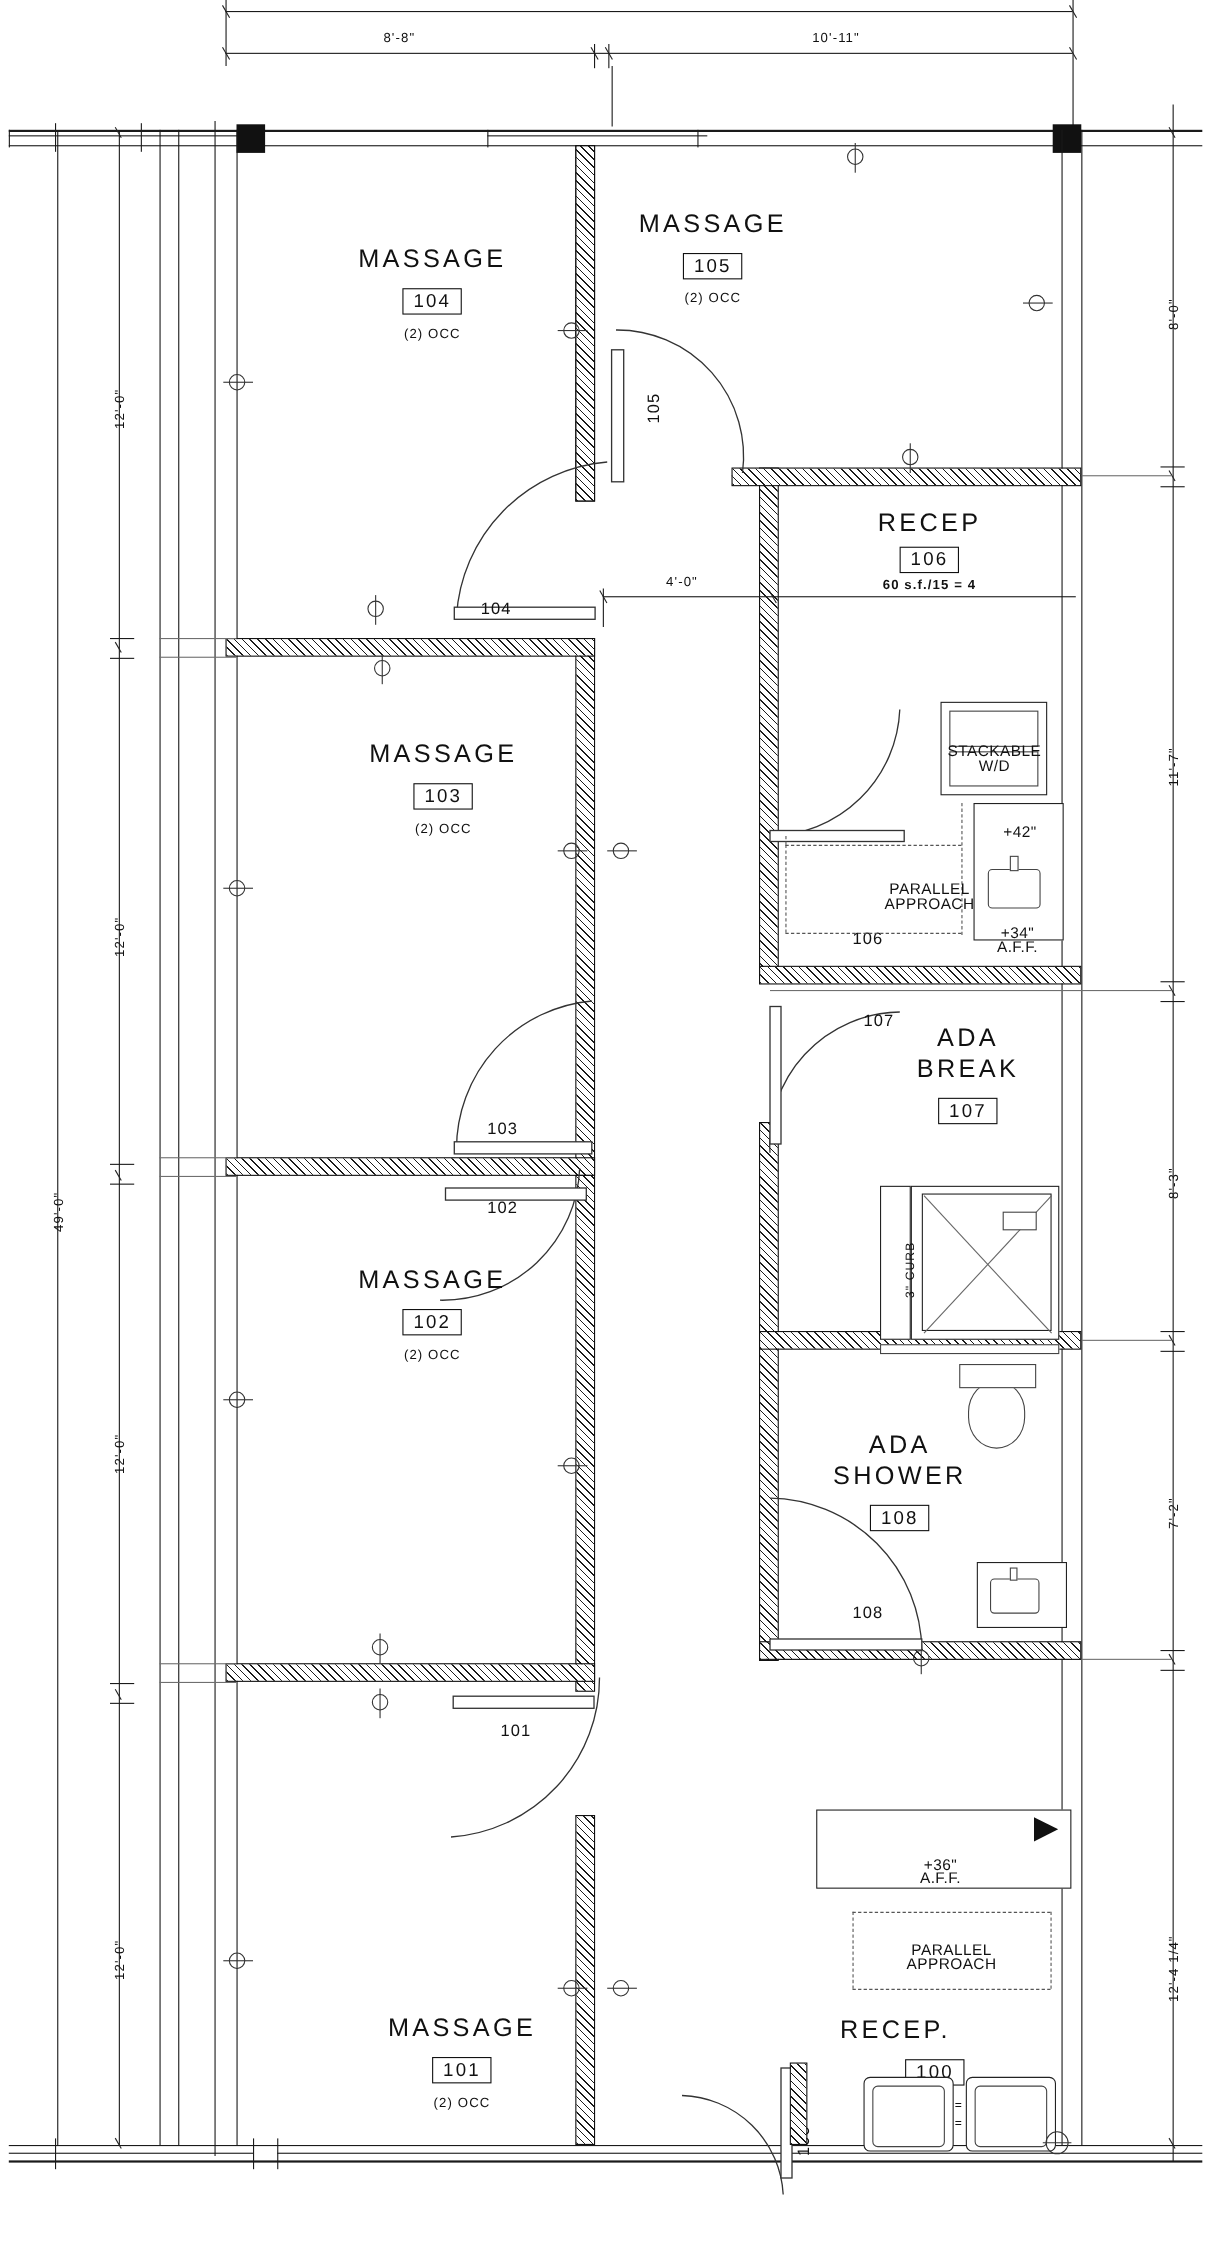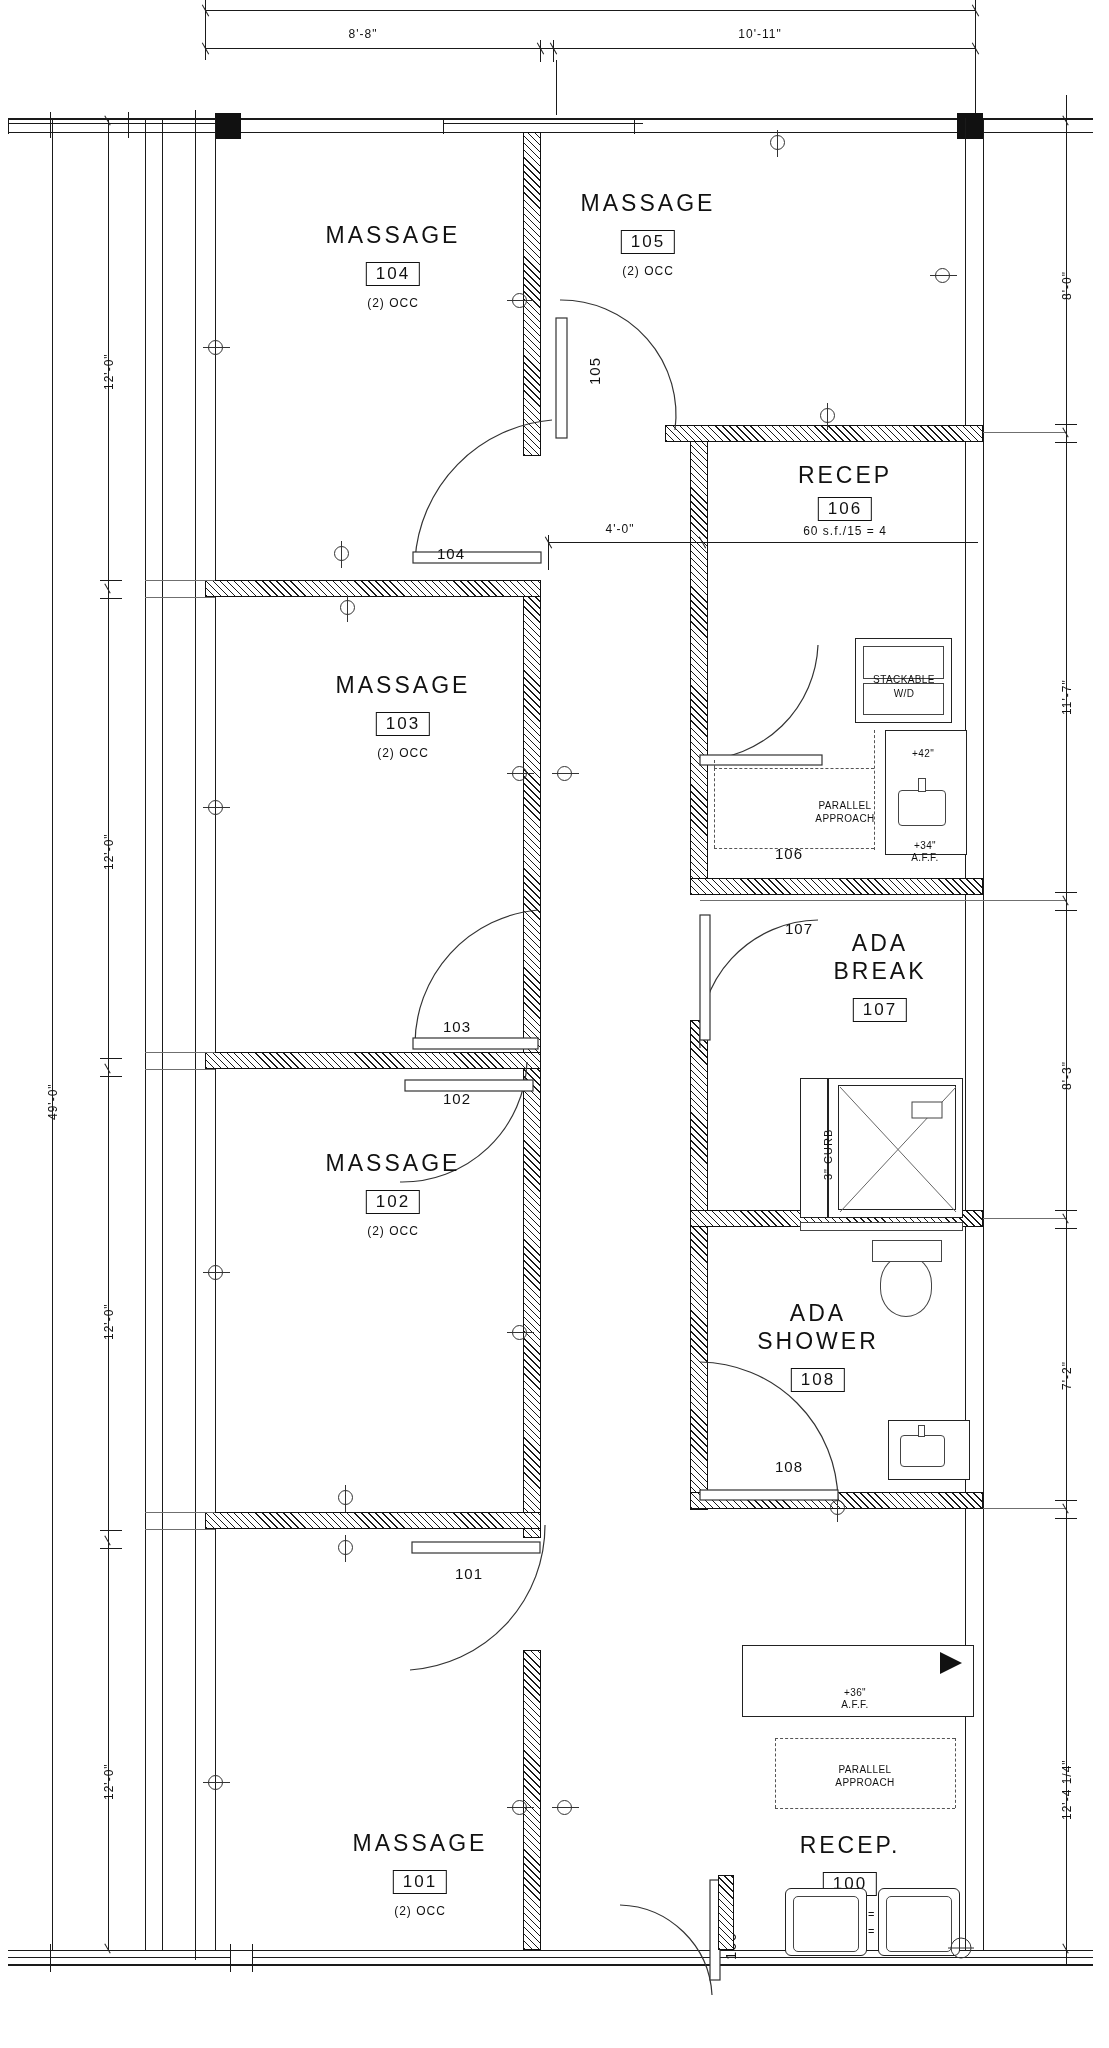--- a/index.html
+++ b/index.html
@@ -18,21 +18,21 @@
   .wall{position:absolute;background:
       repeating-linear-gradient(45deg,#1a1a1a 0px,#1a1a1a 1px,#ffffff 1px,#ffffff 5px);
       border:1px solid #111;box-sizing:border-box;}
   .solidwall{position:absolute;background:#111;}
 
   
   .txt{position:absolute;color:#111;white-space:nowrap;letter-spacing:.5px;}
   .room-name{font-size:23px;letter-spacing:3px;font-family:"Liberation Sans",sans-serif;}
   .room-num{font-size:17px;letter-spacing:2px;border:1px solid #111;padding:1px 9px;}
   .occ{font-size:12px;letter-spacing:1px;}
-  .tiny{font-size:10px;letter-spacing:.4px;}
+  .tiny{font-size:14px;letter-spacing:.4px;}
   .dim{font-size:12px;letter-spacing:1px;}
   .dimv{font-size:12px;letter-spacing:1px;transform:rotate(-90deg);transform-origin:0 0;}
   .doornum{font-size:15px;letter-spacing:1px;}
   .doornum-v{font-size:15px;letter-spacing:1px;transform:rotate(-90deg);transform-origin:0 0;}
 
   
   .fix{position:absolute;border:1px solid #222;box-sizing:border-box;background:#fff;}
   .fix2{position:absolute;border:1px solid #444;box-sizing:border-box;background:#fff;}
 
   
@@ -232,31 +232,31 @@
   <div class="txt room-name lbl-c" style="left:393px;top:1150px;">MASSAGE</div>
   <div class="txt room-num lbl-c" style="left:393px;top:1190px;">102</div>
   <div class="txt occ lbl-c" style="left:393px;top:1224px;">(2) OCC</div>
 
   <div class="txt room-name lbl-c" style="left:420px;top:1830px;">MASSAGE</div>
   <div class="txt room-num lbl-c" style="left:420px;top:1870px;">101</div>
   <div class="txt occ lbl-c" style="left:420px;top:1904px;">(2) OCC</div>
 
   <div class="txt room-name lbl-c" style="left:845px;top:462px;">RECEP</div>
   <div class="txt room-num lbl-c" style="left:845px;top:497px;">106</div>
-  <div class="txt occ lbl-c" style="left:845px;top:524px;">60 s.f./15 = 4</div>
+  <div class="txt occ lbl-c" style="left:845px;top:524px;font-weight:bold;">60 s.f./15 = 4</div>
 
   <div class="txt room-name lbl-c" style="left:880px;top:930px;">ADA</div>
   <div class="txt room-name lbl-c" style="left:880px;top:958px;">BREAK</div>
   <div class="txt room-num lbl-c" style="left:880px;top:998px;">107</div>
 
   <div class="txt room-name lbl-c" style="left:818px;top:1300px;">ADA</div>
   <div class="txt room-name lbl-c" style="left:818px;top:1328px;">SHOWER</div>
   <div class="txt room-num lbl-c" style="left:818px;top:1368px;">108</div>
 
-  <div class="txt room-name lbl-c" style="left:850px;top:1832px;">RECEP.</div>
+  <div class="txt room-name lbl-c" style="left:814px;top:1832px;">RECEP.</div>
   <div class="txt room-num lbl-c" style="left:850px;top:1872px;">100</div>
   <div class="txt tiny lbl-c" style="left:850px;top:1908px;font-size:11px;">51 s.f./15 = 4</div>
   <div class="txt tiny lbl-c" style="left:850px;top:1925px;font-size:11px;">35 s.f./50 = 1</div>
 
   <div class="txt doornum-v" style="left:586px;top:385px;">105</div>
   <div class="txt doornum" style="left:437px;top:545px;">104</div>
   <div class="txt doornum" style="left:443px;top:1018px;">103</div>
   <div class="txt doornum" style="left:443px;top:1090px;">102</div>
   <div class="txt doornum" style="left:455px;top:1565px;">101</div>
   <div class="txt doornum" style="left:775px;top:845px;">106</div>

